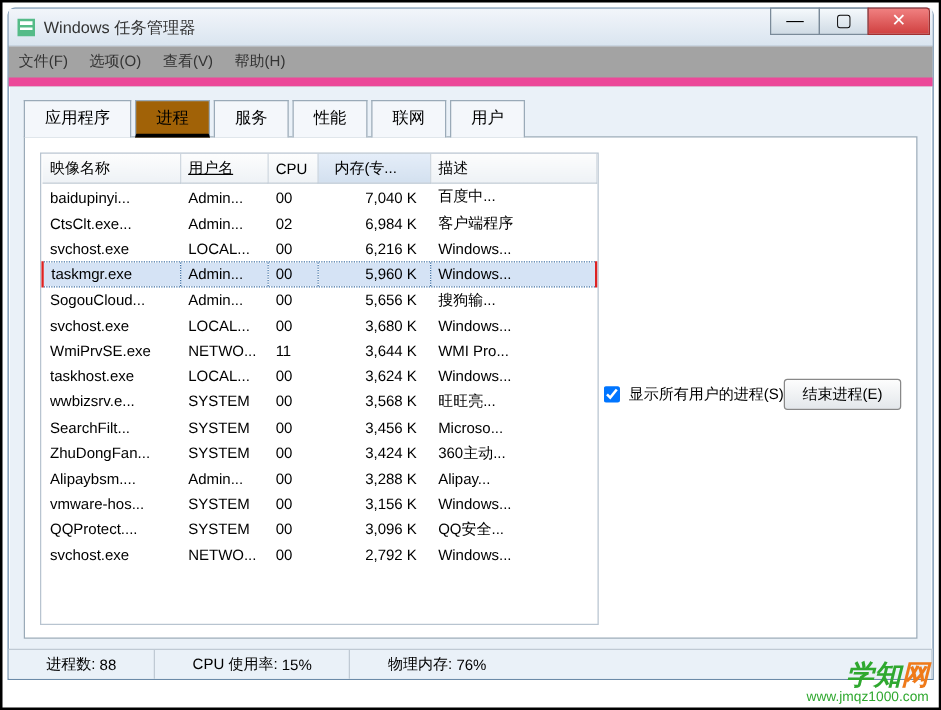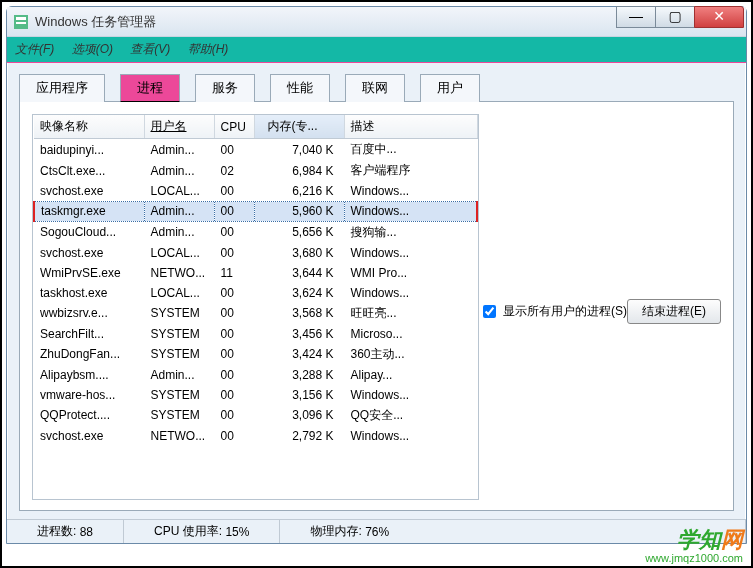--- a/index.html
+++ b/index.html
@@ -5,26 +5,26 @@
   * { box-sizing: border-box; font-family: "Microsoft YaHei", "SimSun", Tahoma, sans-serif; }
   body { margin: 0; background: #fff; }
   .outer { width: 753px; height: 568px; border: 2px solid #000; position: relative; background: #fff; overflow: hidden; }
   .window { position: absolute; left: 4px; top: 4px; right: 4px; bottom: 22px; border: 1px solid #6b8aa8; border-radius: 6px 6px 0 0; background: #eaf1f8; box-shadow: inset 0 0 0 1px #fff; display: flex; flex-direction: column; }
   .titlebar { height: 30px; background: linear-gradient(#f2f5fa, #dae5f0); display: flex; align-items: center; padding: 0 6px; border-bottom: 1px solid #c8d4e0; position: relative; }
   .titlebar .icon { width: 16px; height: 16px; margin-right: 6px; }
   .titlebar .title { font-size: 13px; color: #333; }
   .win-controls { position: absolute; right: 2px; top: -1px; display: flex; }
   .win-btn { width: 40px; height: 22px; border: 1px solid #7a8a99; background: linear-gradient(#f5f9fc,#d0dbe5); font-size: 14px; line-height: 18px; text-align: center; font-family: Arial; margin-left: -1px; }
   .win-btn.close { width: 50px; background: linear-gradient(#f08080,#d04040); color: #fff; border-color: #a03030; border-radius: 0 3px 0 0; }
-  .menubar { padding: 4px 8px; font-size: 12px; color: #333; background:#14b8a6; border-bottom:1px solid #ec4899;font-style:italic;}
+  .menubar { padding: 4px 8px; font-size: 12px; color: #333; background:#a3a3a3; border-bottom:7px solid #ec4899;}
   .menubar span { margin-right: 14px; cursor: default; }
   .content { flex: 1; padding: 10px 12px 8px; display: flex; flex-direction: column; }
-  .tabs { display: flex; gap: 16px; font-size: 13px; margin-bottom: 0; }
+  .tabs { display: flex; gap: 4px; font-size: 13px; margin-bottom: 0; }
   .tab { padding: 4px 16px; border: 1px solid #9aaab8; background: #f4f7fb; border-bottom: none; position: relative; top: 1px; }
-  .tab.active { background: #ec4899; border-bottom: 1px solid #000000; z-index: 2; }
+  .tab.active { background: #a16207; border-bottom: 3px solid #000000; z-index: 2; }
   .tab:not(:first-child){ margin-left:-1px;}
   .panel { border: 1px solid #9aaab8; background: #fff; flex: 1; padding: 12px 12px 10px; display: flex; flex-direction: row; }
   .table-wrap { border: 1px solid #b8c4d0; flex: 1; overflow: hidden; position: relative; font-size: 12px; font-family: "SimSun", monospace; }
   table { border-collapse: collapse; width: 100%; }
   th { text-align: left; font-weight: normal; padding: 3px 6px; background: linear-gradient(#fdfdfd,#eef2f6); border-right: 1px solid #d0d8e0; border-bottom: 1px solid #c0cad4; font-size: 12px; }
   th.sorted { background: linear-gradient(#e5eef9,#d3e0ef); padding-left: 13px; }
   td { padding: 2px 6px; border-right: 1px solid transparent; white-space: nowrap; overflow: hidden; }
   td.num { text-align: right; padding-right: 10px; }
   tbody tr { height: 20px; }
   .highlight-row td { border-top: 2px solid #d22; border-bottom: 2px solid #d22; }

